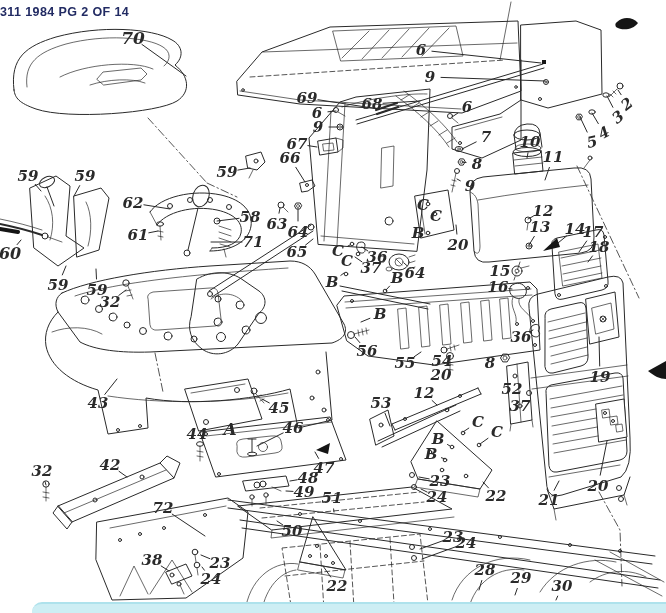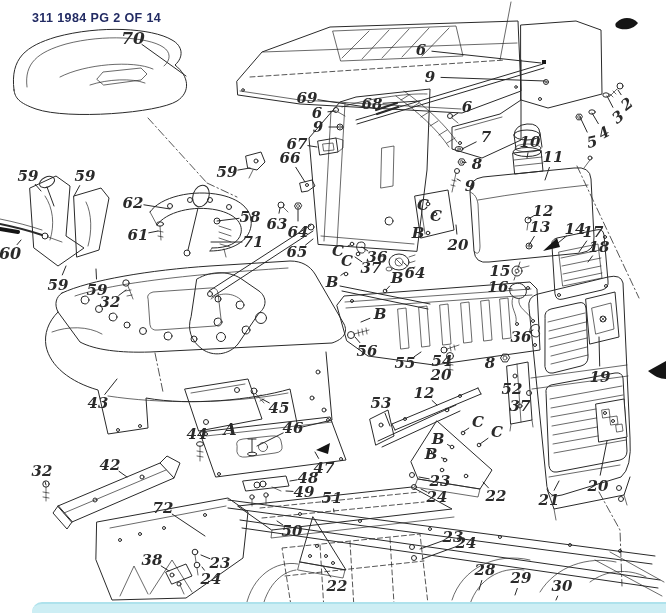--- a/index.html
+++ b/index.html
@@ -2,22 +2,22 @@
 <html style="--ink: #2a2a2a; --header-ink: #222b63; --page-bg: #ffffff; --band-fill: #cdeef4; --band-edge: #aee2ec; --mark-fill: #151515;"><head>
 <meta charset="utf-8">
 <style>
   :root{
     --ink:#2a2a2a; --page-bg:#ffffff; --header-ink:#222b63;
     --band-fill:#cdeef4; --band-edge:#aee2ec; --mark-fill:#151515;
   }
   html,body{margin:0;padding:0;}
   body{background:#e9e9e9;font-family:"Liberation Sans",sans-serif;}
   .screen{position:relative;width:666px;height:613px;background:var(--page-bg);overflow:hidden;}
-  .hdr{position:absolute;left:0px;top:11px;font:bold 12.5px "Liberation Sans",sans-serif;
-       letter-spacing:.4px;color:var(--header-ink);white-space:nowrap;margin-left:32px;}
+  .hdr{position:absolute;left:0px;top:5px;font:bold 12.5px "Liberation Sans",sans-serif;
+       letter-spacing:.4px;color:var(--header-ink);white-space:nowrap;}
   #diagram-svg{position:absolute;left:0;top:0;width:666px;height:613px;}
   #diagram-svg path,#diagram-svg line,#diagram-svg circle,#diagram-svg ellipse,
   #diagram-svg rect,#diagram-svg polygon,#diagram-svg polyline{
       stroke:var(--ink);fill:none;stroke-width:1;stroke-linecap:round;stroke-linejoin:round;}
   #diagram-svg .fill{fill:var(--mark-fill);stroke:none;}
   #diagram-svg .wfill{fill:#ffffff;}
   #diagram-svg .thin{stroke-width:.7;}
   #diagram-svg .th2{stroke-width:2.2;}
   #diagram-svg .dash{stroke-dasharray:5,3;stroke-width:.8;}
   #diagram-svg .dashdot line,#diagram-svg .dashdot path{stroke-dasharray:8,3,1.5,3;stroke-width:.8;}

